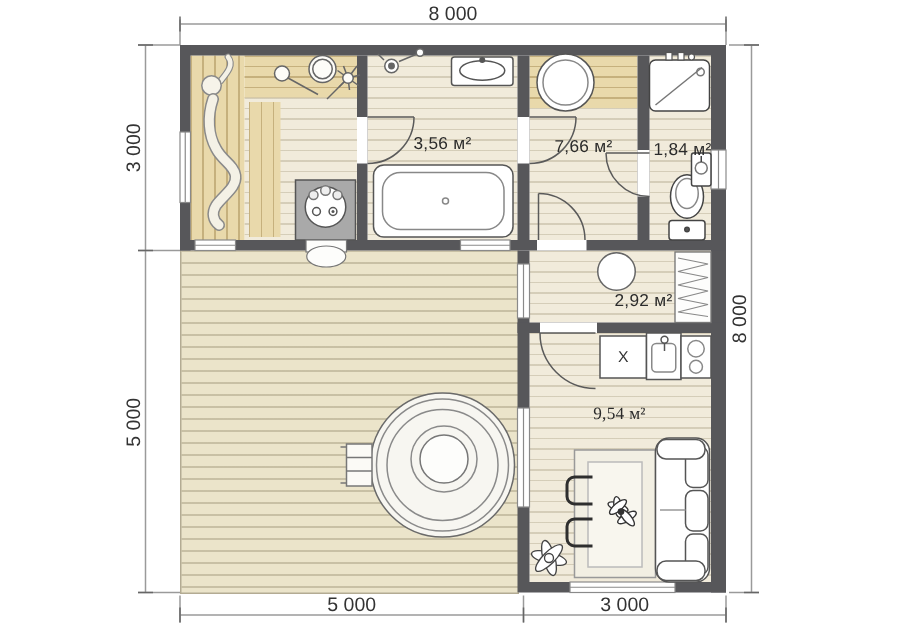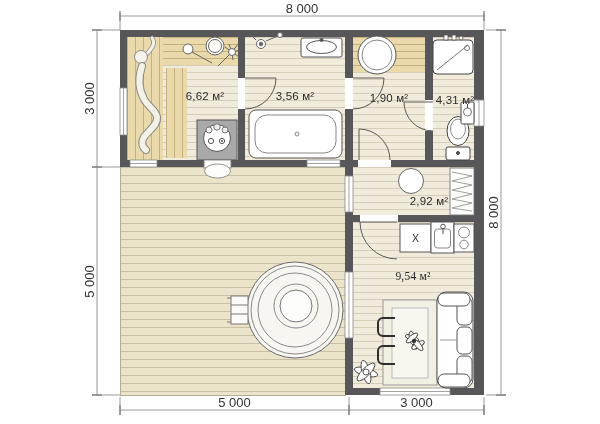--- a/index.html
+++ b/index.html
@@ -278,24 +278,23 @@
           <line x1="92" y1="395" x2="102" y2="395"></line>
         <line x1="496" y1="30" x2="506" y2="30"></line>
           <line x1="496" y1="395" x2="506" y2="395"></line>
         <line x1="120" y1="405" x2="120" y2="415"></line>
           <line x1="349" y1="405" x2="349" y2="415"></line>
           <line x1="484" y1="405" x2="484" y2="415"></line>
       </g>
     </g>
   </svg>
 
-  <div class="room-label" style="left:160px;top:90px;width:90px;">6,62 м²</div>
   <div class="room-label" style="left:250px;top:90px;width:90px;">3,56 м²</div>
-  <div class="room-label" style="left:344px;top:92px;width:90px;">1,90 м²</div>
-  <div class="room-label" style="left:410px;top:94px;width:90px;">4,31 м²</div>
+  <div class="room-label" style="left:344px;top:92px;width:90px;">7,66 м²</div>
+  <div class="room-label" style="left:410px;top:94px;width:90px;">1,84 м²</div>
   <div class="room-label" style="left:384px;top:195px;width:90px;">2,92 м²</div>
   <div class="room-label" style="left:368px;top:270px;width:90px;font-family:Liberation Serif, serif;">9,54 м²</div>
   <div class="x-label" style="left:400px;top:232px;width:31px;">X</div>
 
   <div class="dim-label" style="left:120px;top:1px;width:364px;">8 000</div>
   <div class="dim-label dim-vert" style="left:59px;top:91px;width:60px;">3 000</div>
   <div class="dim-label dim-vert" style="left:59px;top:274px;width:60px;">5 000</div>
   <div class="dim-label dim-vert" style="left:463px;top:205px;width:60px;">8 000</div>
   <div class="dim-label" style="left:120px;top:395px;width:229px;">5 000</div>
   <div class="dim-label" style="left:349px;top:395px;width:135px;">3 000</div>

